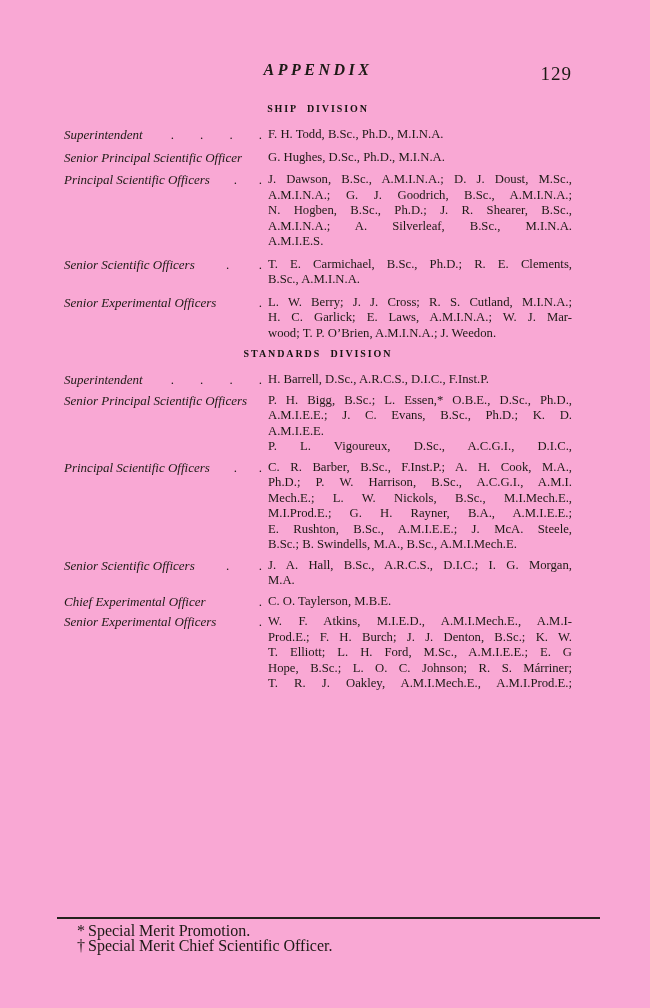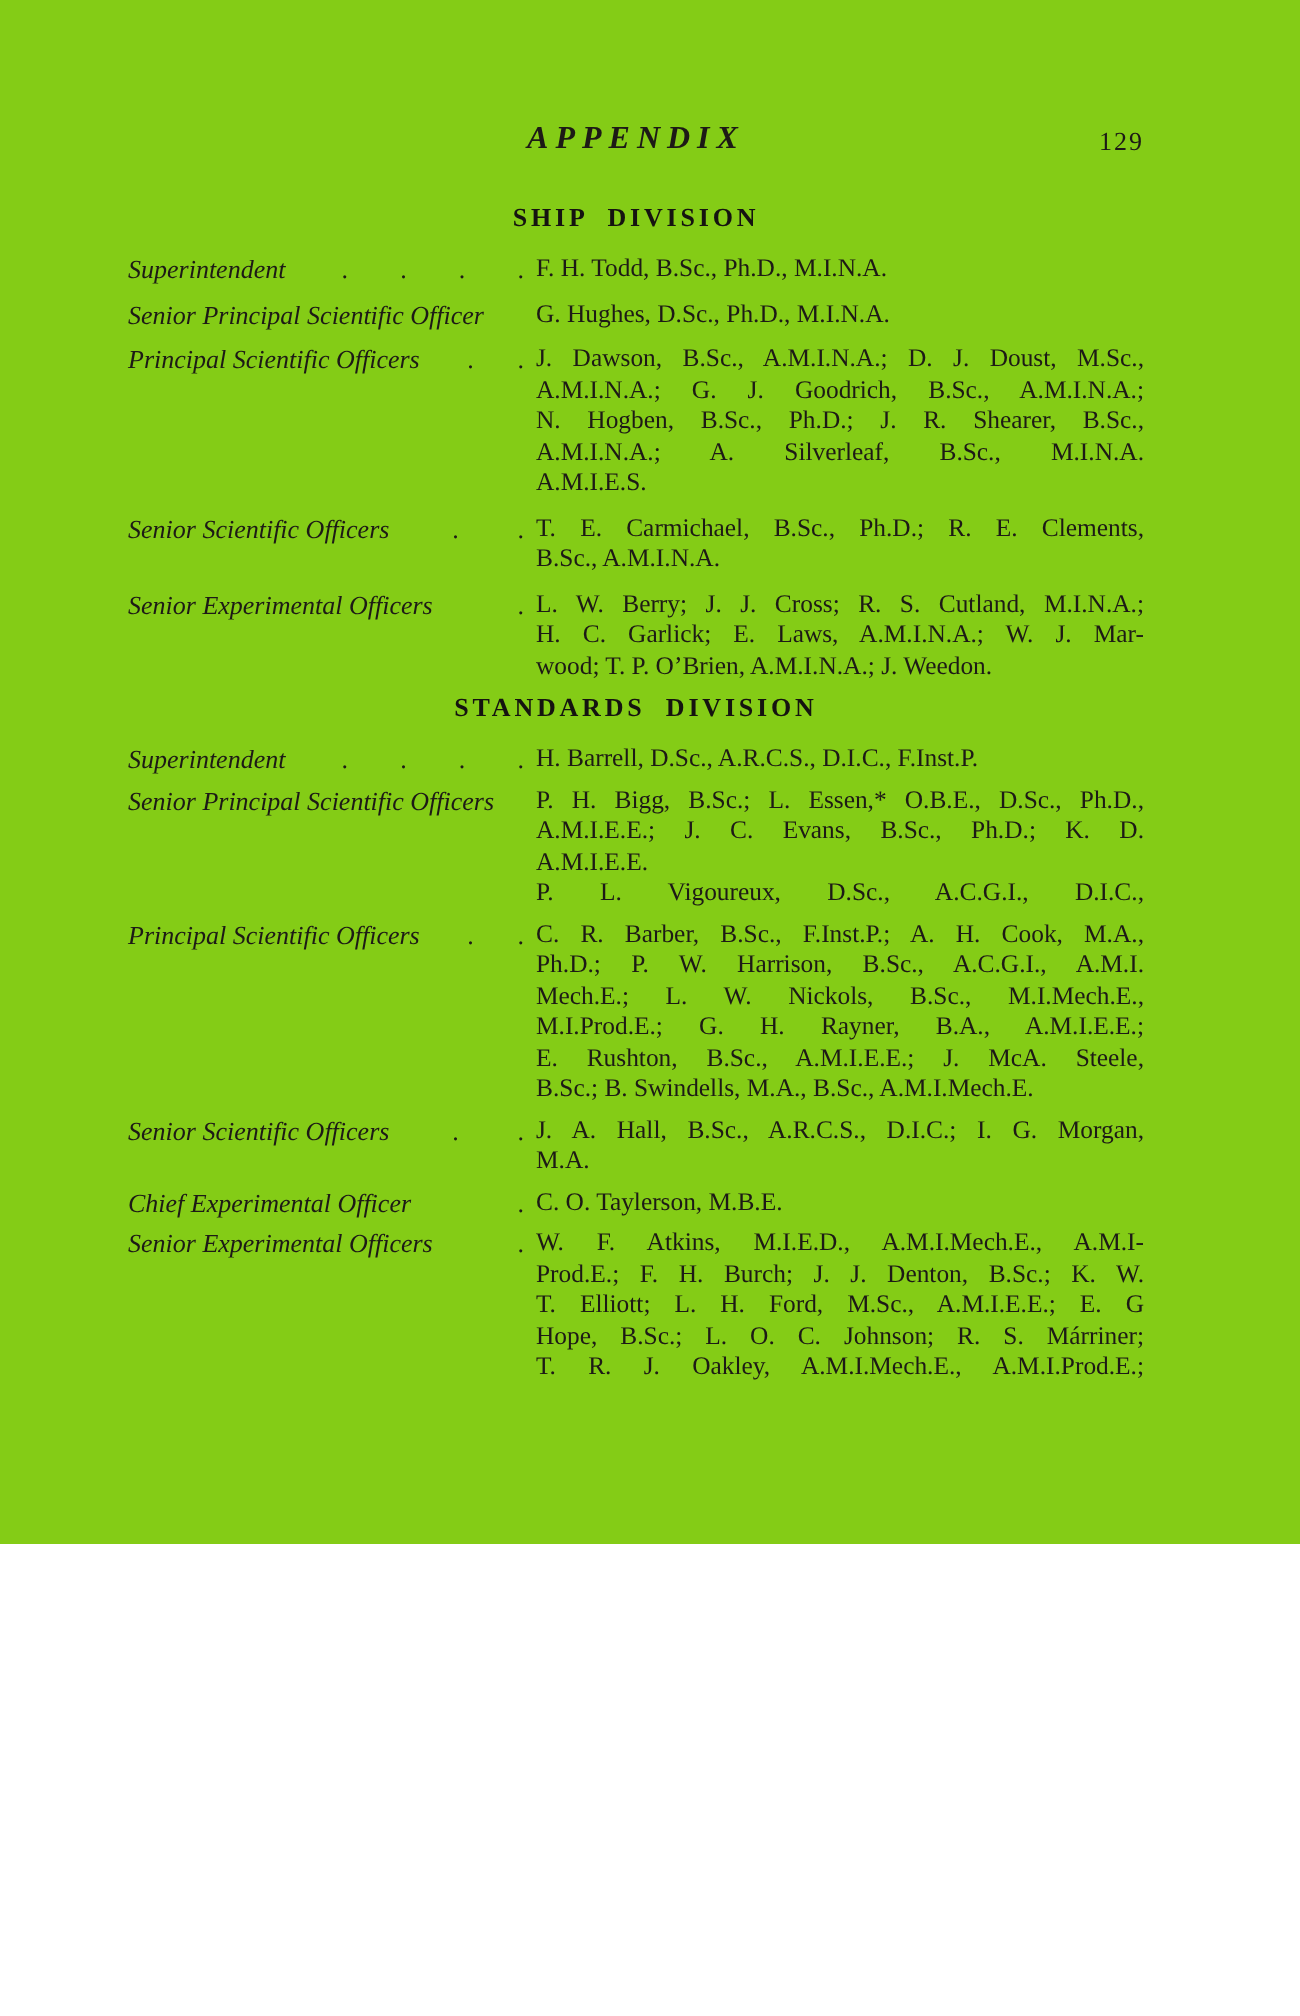--- a/index.html
+++ b/index.html
@@ -1,28 +1,28 @@
 <!DOCTYPE html>
 <html><head>
 <meta charset="utf-8">
 <style>
   html,body{margin:0;padding:0;background:#ffffff;}
   .page{
-    position:relative;width:650px;height:772px;background:#84cc16;
+    position:relative;width:650px;height:1008px;background:#f9a8d4;
     font-family:"Liberation Serif", serif;color:#1d1a16;overflow:hidden;
   }
   .pagehead{position:absolute;top:61px;left:64px;width:508px;height:20px;}
   .running-title{
     position:absolute;left:0;right:0;text-align:center;
     font-style:italic;font-weight:bold;font-size:16px;letter-spacing:3.5px;line-height:18px;
   }
-  .page-number{position:absolute;right:0;top:2px;font-size:13px;letter-spacing:1px;}
+  .page-number{position:absolute;right:0;top:2px;font-size:19px;letter-spacing:1px;}
   .content{position:absolute;top:103px;left:64px;width:508px;}
   .section-heading{
-    margin:0 0 12px 0;text-align:center;font-size:13px;font-weight:bold;
+    margin:0 0 12px 0;text-align:center;font-size:10px;font-weight:bold;
     letter-spacing:1.9px;word-spacing:5px;line-height:12px;color:#151310;
   }
   .section.sec-1{margin-top:4px;}
   .row{display:flex;align-items:flex-start;margin-bottom:7px;}
   .sec-1 .row{margin-bottom:5px;}
   .role-cell{
     flex:none;width:204px;display:flex;align-items:baseline;
     font-style:italic;font-size:13px;line-height:15.5px;
   }
   .role-label{white-space:nowrap;}

